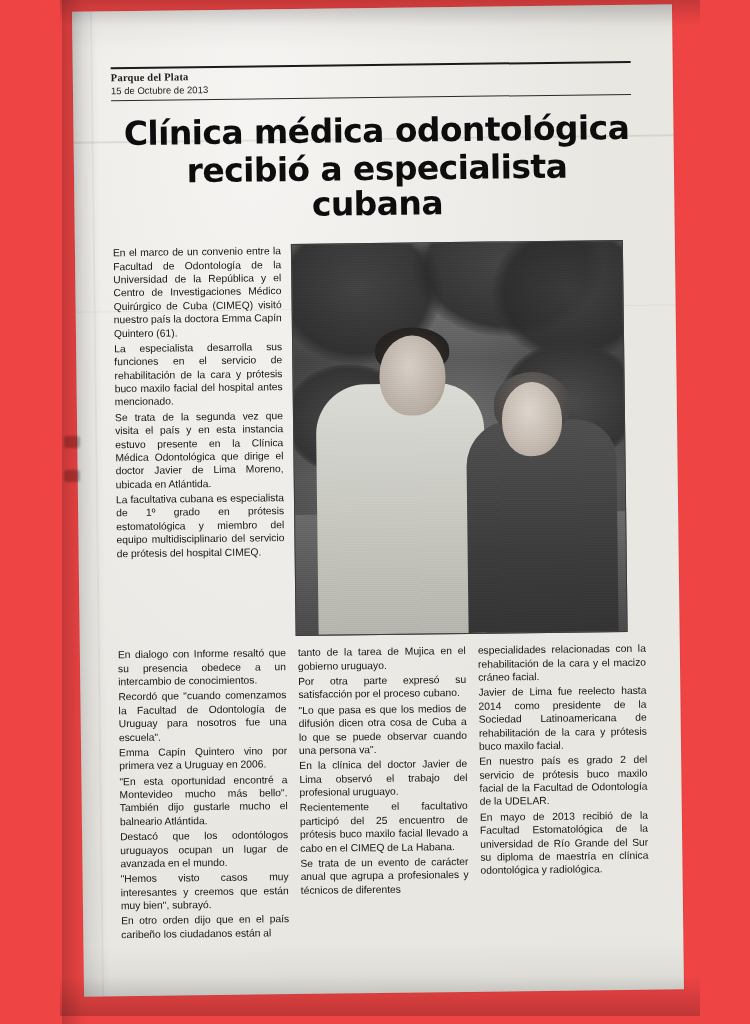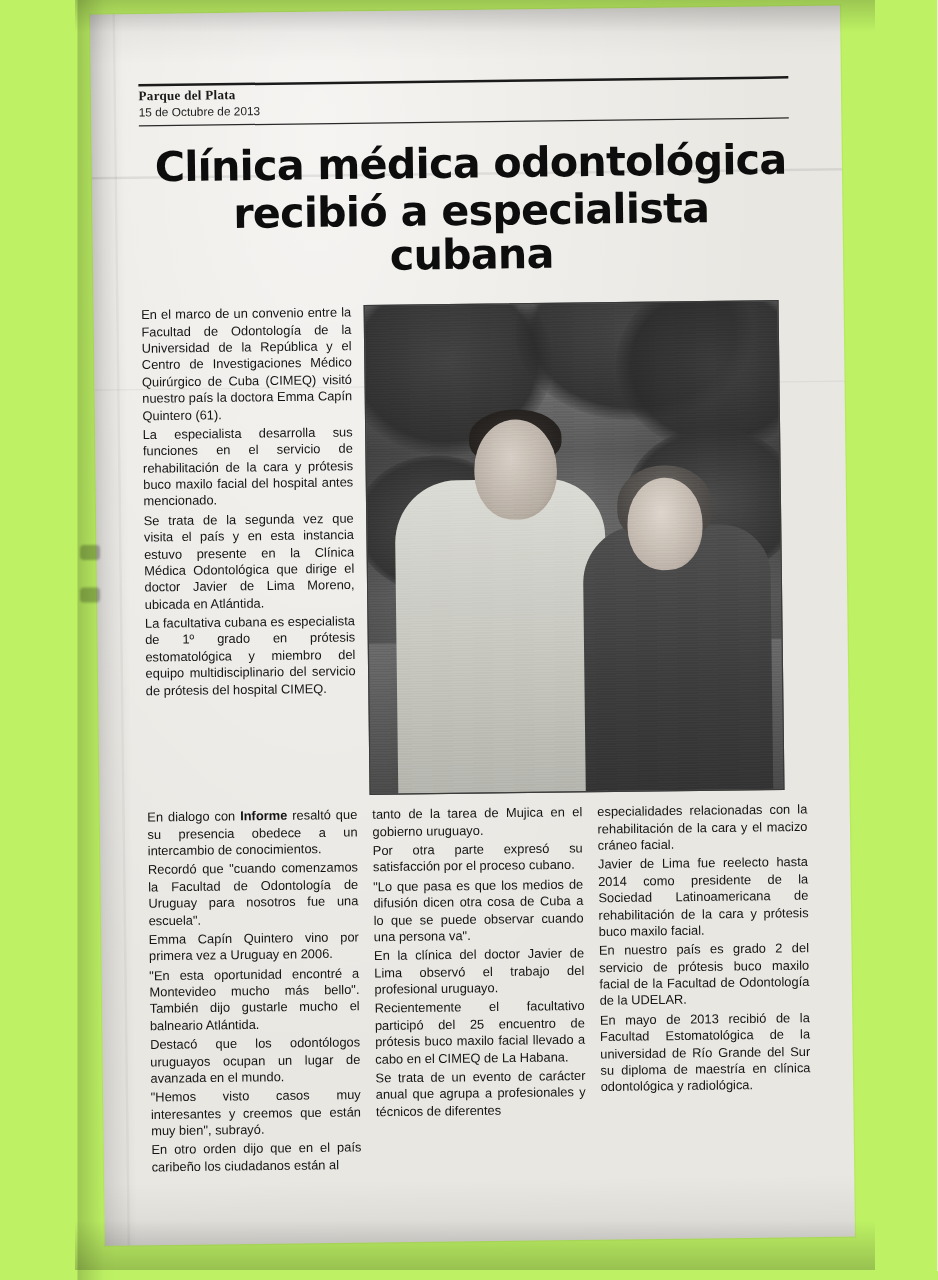--- a/index.html
+++ b/index.html
@@ -12,21 +12,21 @@
     height: 1024px;
     position: relative;
     overflow: hidden;
     font-family: "Liberation Sans", sans-serif;
   }
 
   
   #scan-page {
     position: absolute;
     inset: 0;
-    background: #bef264;
+    background: #ef4444;
   }
 
   
   #clipping {
     position: absolute;
     left: 78px;
     top: 8px;
     width: 600px;
     height: 985px;
     background: #e9e7e2;
@@ -141,21 +141,21 @@
     font-size: 10.3px;
     line-height: 1.30;
     color: #141414;
     text-align: justify;
     hyphens: auto;
   }
   #col-lead {
     width: 168px;
   }
   #col-lead p { margin: 0 0 2px 0; }
-  .bold-inline { font-weight: bold; }
+  .bold-inline { font-weight: normal; }
 
   #photo-wrap {
     width: 330px;
     height: 390px;
     position: relative;
     overflow: hidden;
     background: #5d5d5d;
     border: 1px solid #3a3a3a;
   }
   

